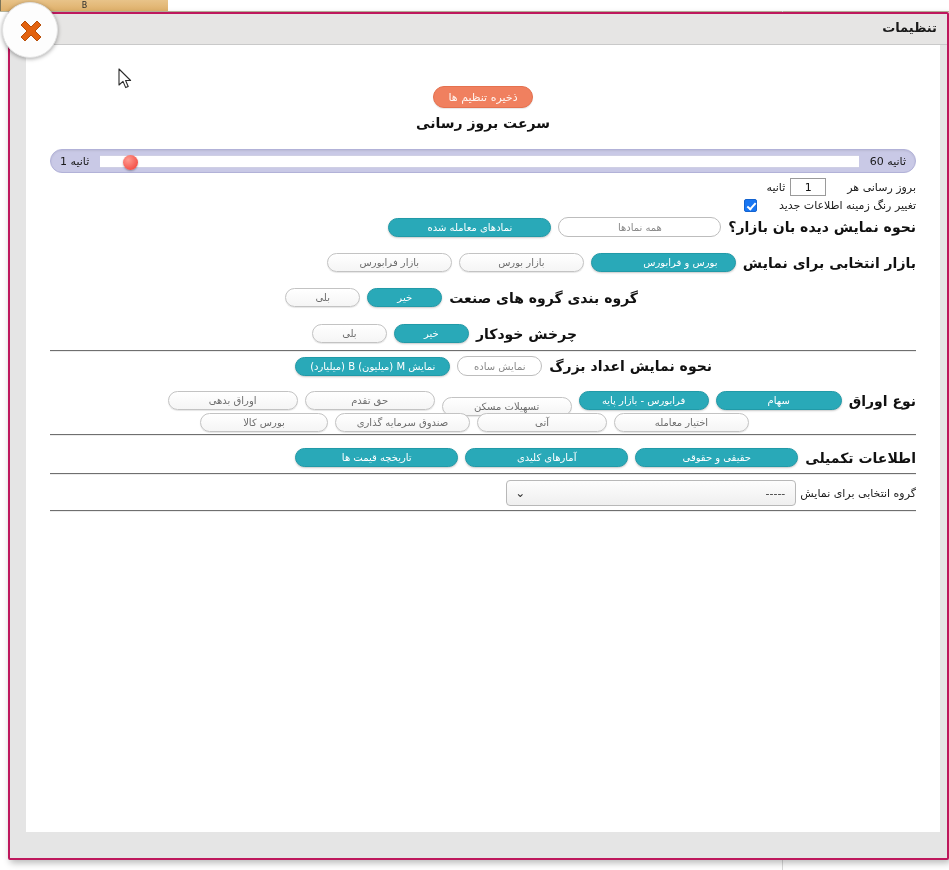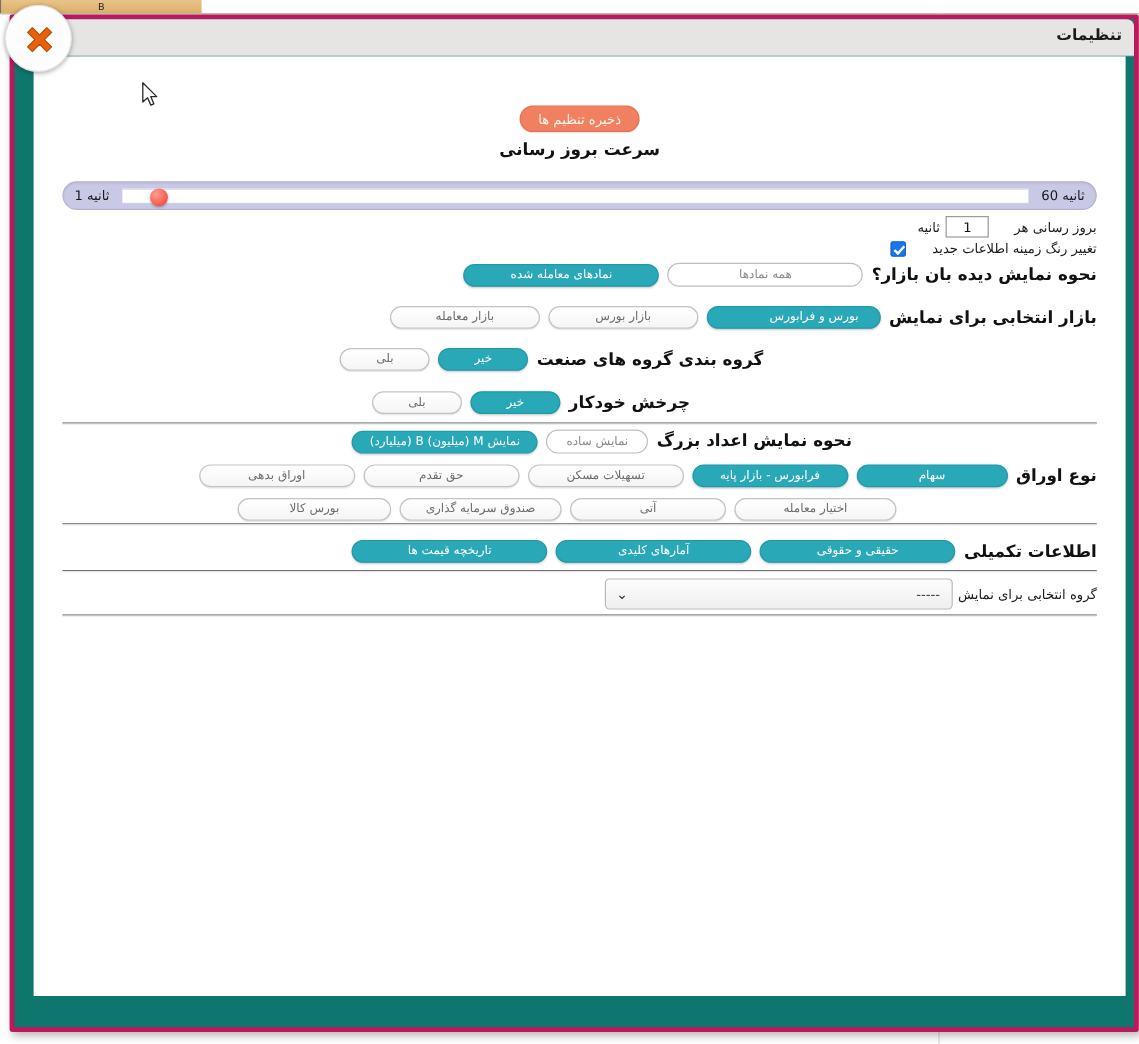--- a/index.html
+++ b/index.html
@@ -42,22 +42,22 @@
     top: 11px; bottom: 0;
     width: 1px;
     background: #d9d9d9;
   }
 
   
   #settings-dialog {
     position: absolute;
     left: 8px; top: 12px;
     width: 941px; height: 848px;
-    background: #0f766e;
-    border: 4px solid #be185d;
+    background: #e5e5e5;
+    border: 2px solid #be185d;
     border-radius: 2px;
     box-shadow: 2px 3px 7px rgba(0,0,0,0.28);
   }
   #dialog-titlebar {
     position: absolute;
     left: 16px; right: 0; top: 0;
     height: 31px;
     background: #e6e5e4;
     border-bottom: 1px solid #c9c9c9;
     border-top-right-radius: 6px;
@@ -325,21 +325,21 @@
     <div class="section row" style="top:172px; right:24px; left:auto; width:auto; gap:7px;">
       <span class="row-label">نحوه نمایش دیده بان بازار؟</span>
       <span class="ghost-field" style="width:163px;">همه نمادها</span>
       <span class="pill active" style="width:163px;">نمادهای معامله شده</span>
     </div>
 
     <div class="section row" style="top:208px; right:24px; left:auto; width:auto; gap:7px;">
       <span class="row-label">بازار انتخابی برای نمایش</span>
       <span class="pill active" style="width:145px;padding-left:44px;">بورس و فرابورس</span>
       <span class="pill" style="width:125px;">بازار بورس</span>
-      <span class="pill" style="width:125px;">بازار معامله</span>
+      <span class="pill" style="width:125px;">بازار فرابورس</span>
     </div>
 
     <div class="section row" style="top:243px; right:302px; left:auto; width:auto; gap:7px;">
       <span class="row-label">گروه بندی گروه های صنعت</span>
       <span class="pill active" style="width:75px;">خیر</span>
       <span class="pill" style="width:75px;">بلی</span>
     </div>
 
     <div class="section row" style="top:279px; right:363px; left:auto; width:auto; gap:7px;">
       <span class="row-label">چرخش خودکار</span>
@@ -352,21 +352,21 @@
       <span class="ghost-field" style="width:85px;">نمایش ساده</span>
       <span class="pill active" style="width:155px;">نمایش M (میلیون) B (میلیارد)</span>
     </div>
 
     <div class="divider" style="top:305px;"></div>
 
     <div class="section row" style="top:340px; right:24px; left:auto; width:auto; gap:7px;">
       <span class="row-label">نوع اوراق</span>
       <span class="pill active" style="width:126px;">سهام</span>
       <span class="pill active" style="width:130px;">فرابورس - بازار پایه</span>
-      <span class="pill" style="width:130px;">تسهیلات مسکن</span>
+      <span class="pill" style="width:130px;margin-top:12px;">تسهیلات مسکن</span>
       <span class="pill" style="width:130px;">حق تقدم</span>
       <span class="pill" style="width:130px;">اوراق بدهی</span>
     </div>
 
     <div class="section row" style="top:368px; right:191px; left:auto; width:auto; gap:7px;">
       <span class="pill" style="width:135px;">اختیار معامله</span>
       <span class="pill" style="width:130px;">آتی</span>
       <span class="pill" style="width:135px;">صندوق سرمایه گذاری</span>
       <span class="pill" style="width:128px;">بورس کالا</span>
     </div>

